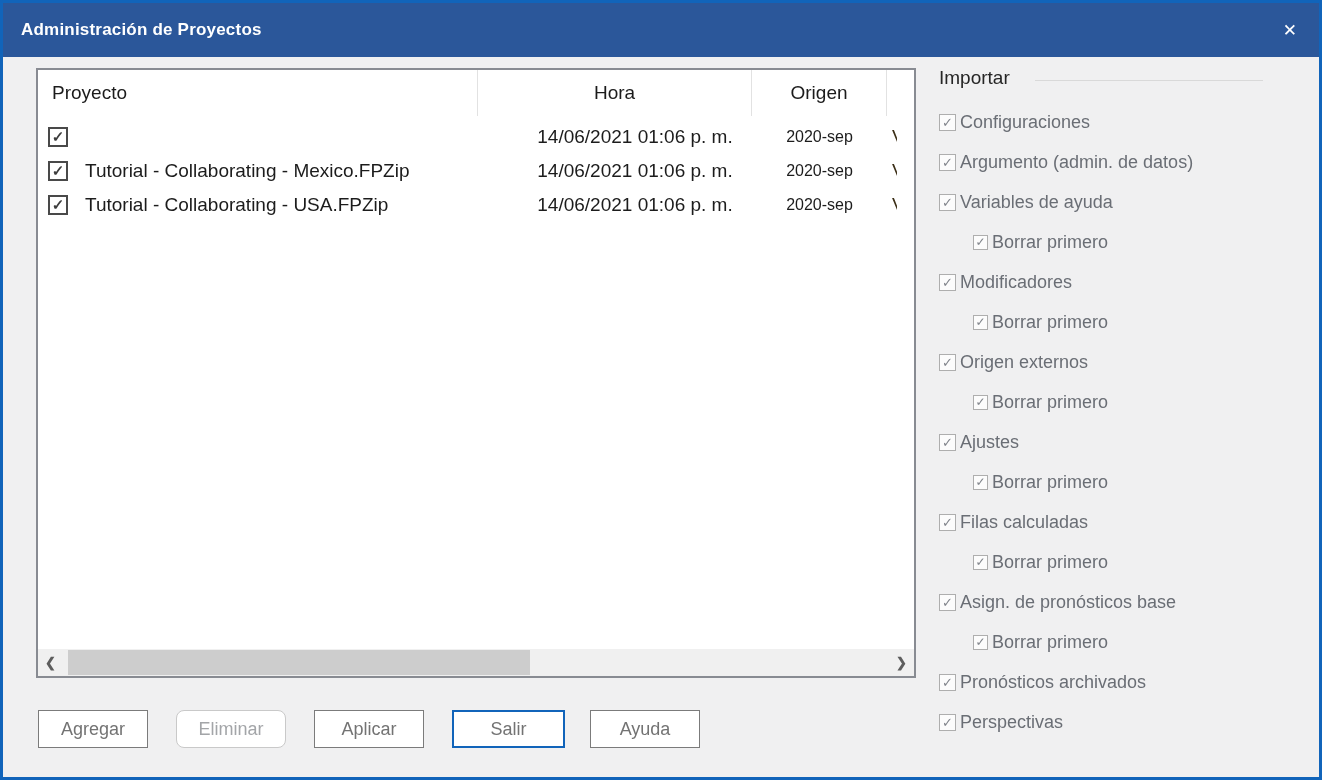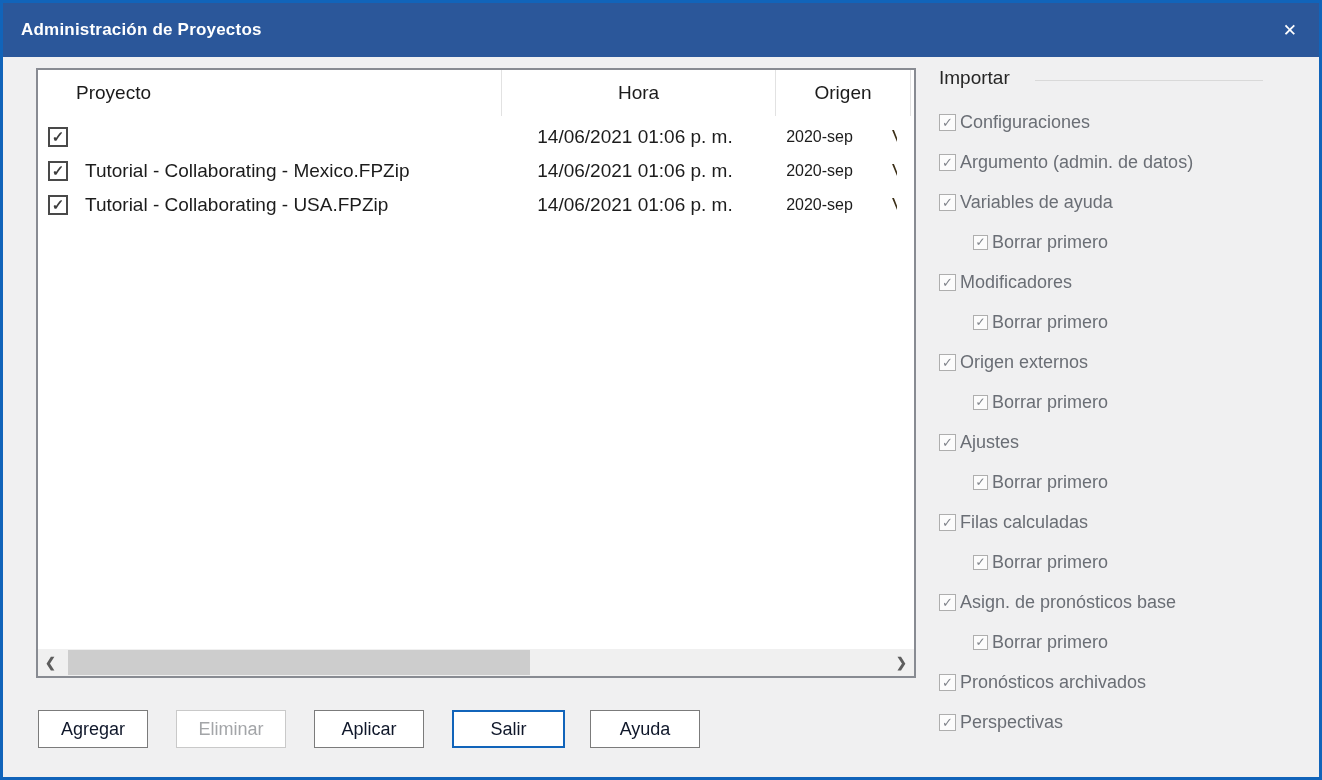--- a/index.html
+++ b/index.html
@@ -9,21 +9,21 @@
   .titlebar{ position:absolute; left:0; top:0; right:0; height:54px; background:#2b579a;
              display:flex; align-items:center; }
   .title{ color:#ffffff; font-size:17px; font-weight:600; margin-left:18px; letter-spacing:.2px; }
   .close{ position:absolute; right:22px; top:0; height:54px; display:flex; align-items:center;
           color:#ffffff; font-size:17px; cursor:default; }
   .body{ position:absolute; left:0; top:54px; right:0; bottom:0; }
 
   
   .listbox{ position:absolute; left:33px; top:11px; width:880px; height:610px;
             background:#ffffff; border:2px solid #888b92; }
-  .lheader{ position:absolute; left:0; top:0; right:0; height:46px; background:#ffffff;margin-left:24px; }
+  .lheader{ position:absolute; left:0; top:0; right:0; height:46px; background:#ffffff; }
   .hcell{ position:absolute; top:0; height:46px; line-height:46px; font-size:19px; color:#1b1b1b;
           border-right:1px solid #e2e2e2; }
   .hc1{ left:0; width:440px; padding-left:14px; }
   .hc2{ left:440px; width:274px; text-align:center; }
   .hc3{ left:714px; width:135px; text-align:center; }
   .lrows{ position:absolute; left:0; top:50px; right:0; }
   .lrow{ position:relative; height:34px; }
   .rowcheck{ position:absolute; left:10px; top:7px; width:20px; height:20px; background:#fff;
              border:2px solid #494949; display:flex; align-items:center; justify-content:center;
              color:#3d3d3d; font-size:15px; font-weight:bold; }
@@ -36,26 +36,26 @@
   .rowextra{ position:absolute; left:854px; width:5px; top:0; height:34px; line-height:34px;
              font-size:19px; color:#3c2f17; overflow:hidden; }
   .hscroll{ position:absolute; left:0; right:0; bottom:0; height:27px; background:#f0f0f0; }
   .harrow{ position:absolute; top:0; height:27px; display:flex; align-items:center;
            color:#5d5d5d; font-size:13px; font-weight:bold; }
   .harrow.left{ left:7px; } .harrow.right{ right:7px; }
   .hthumb{ position:absolute; left:30px; top:1px; width:462px; height:25px; background:#cdcdcd; }
 
   
   .btn{ position:absolute; top:653px; height:38px; background:#ffffff; border:1px solid #7b7b7b;
-        color:#0f172a; font-size:18px; font-family:"Liberation Sans", sans-serif;
+        color:#737373; font-size:18px; font-family:"Liberation Sans", sans-serif;
         display:flex; align-items:center; justify-content:center; }
   .btn.disabled{ border-color:#c9c9c9; color:#a3a5a8; }
   .btn.default{ border:2px solid #1164ba; }
   .b1{ left:35px;  width:110px; }
-  .b2{ left:173px; width:110px; }
+  .b2{ left:173px; width:110px;border-radius:8px; }
   .b3{ left:311px; width:110px; }
   .b4{ left:449px; width:113px; }
   .b5{ left:587px; width:110px; }
 
   
   .imp-label{ position:absolute; left:936px; top:10px; font-size:19px; color:#262626; }
   .imp-rule{ position:absolute; left:1032px; width:228px; top:23px; border-top:1px solid #d9d9d9; }
   .imp-item{ position:absolute; height:40px; display:flex; align-items:center; }
   .imp-item .cb{ width:17px; height:17px; background:#fcfcfc; border:1px solid #aeaeae;
                  display:flex; align-items:center; justify-content:center;

